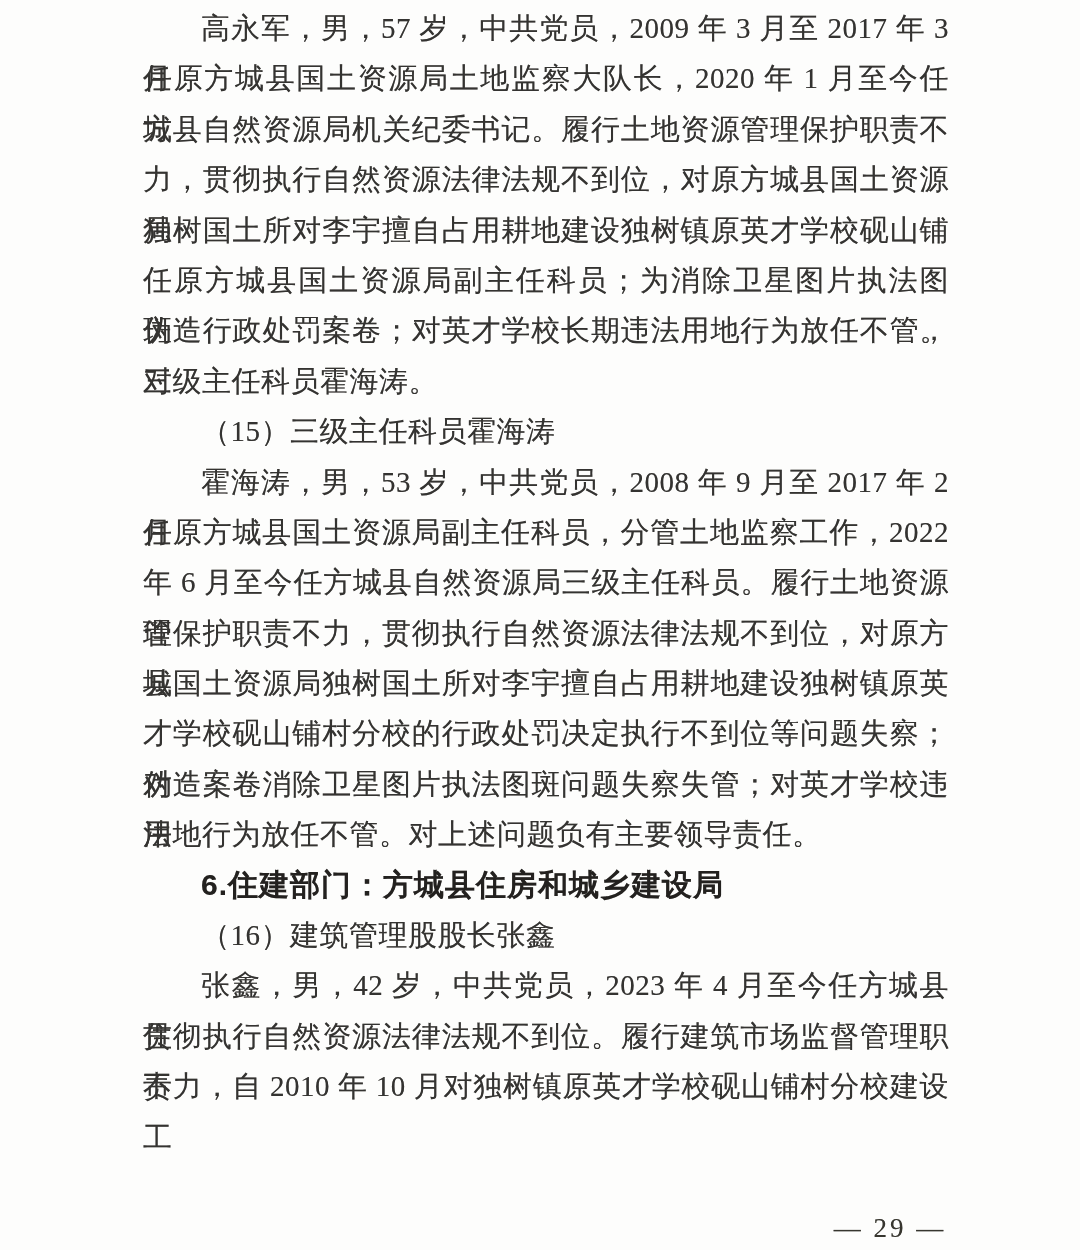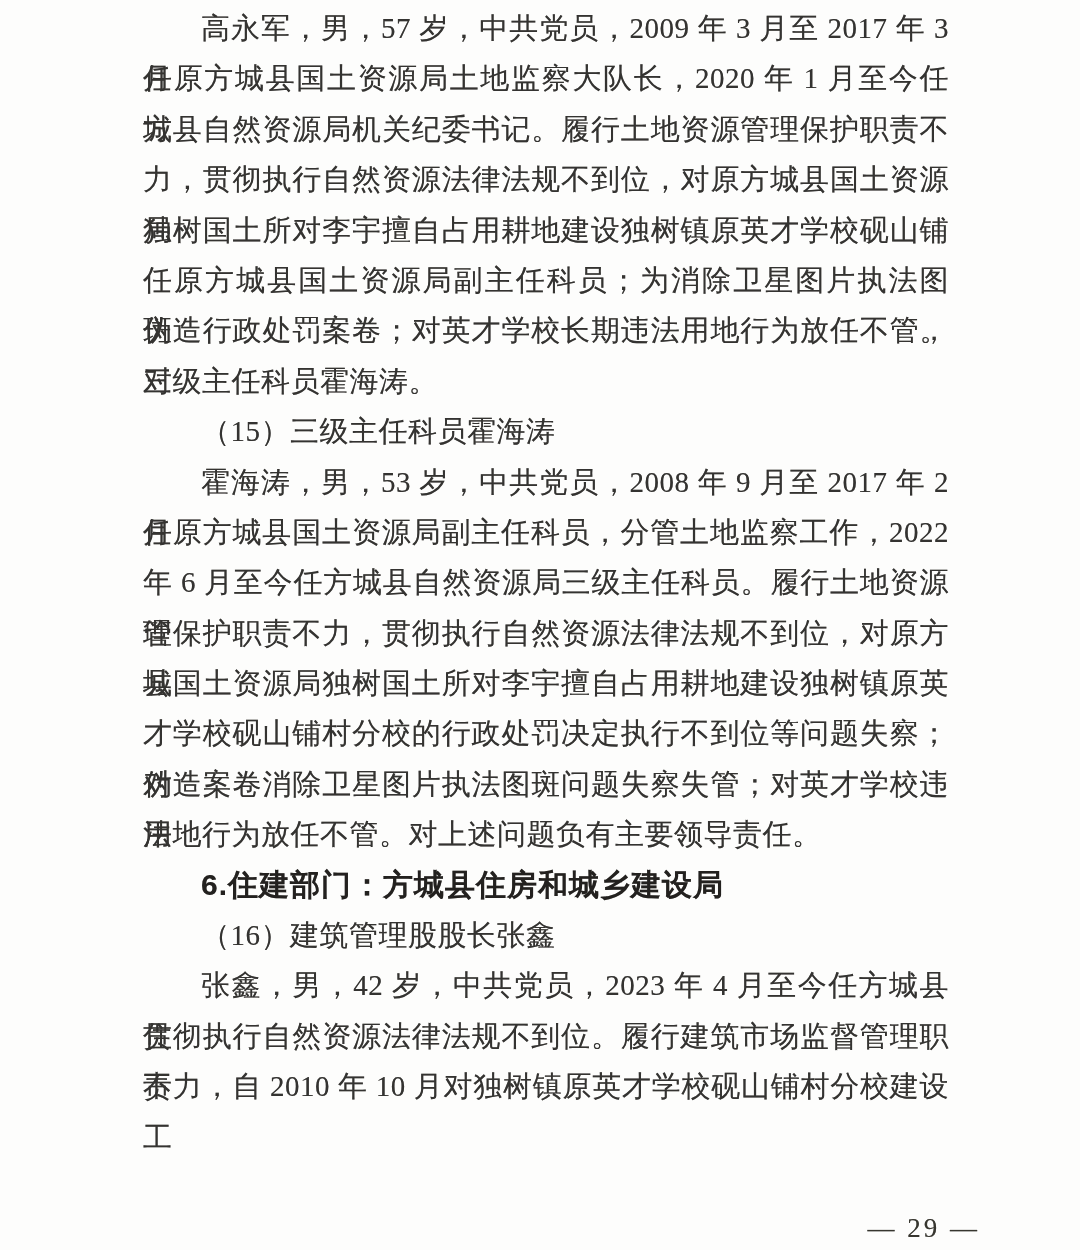--- a/index.html
+++ b/index.html
@@ -51,21 +51,21 @@
     color: #23211f;
     letter-spacing: 1px;
   }
   .page-number {
     position: absolute;
     left: 800px;
     top: 1208px;
     width: 180px;
     height: 40px;
     line-height: 40px;
-    text-align: right;
+    text-align: center;
     font-size: 27px;
     letter-spacing: 3px;
     color: #37362f;
     text-shadow: 0 0 0.6px rgba(70,68,64,0.5);
   }
 </style>
 </head>
 <body>
 
 <div class="page">

